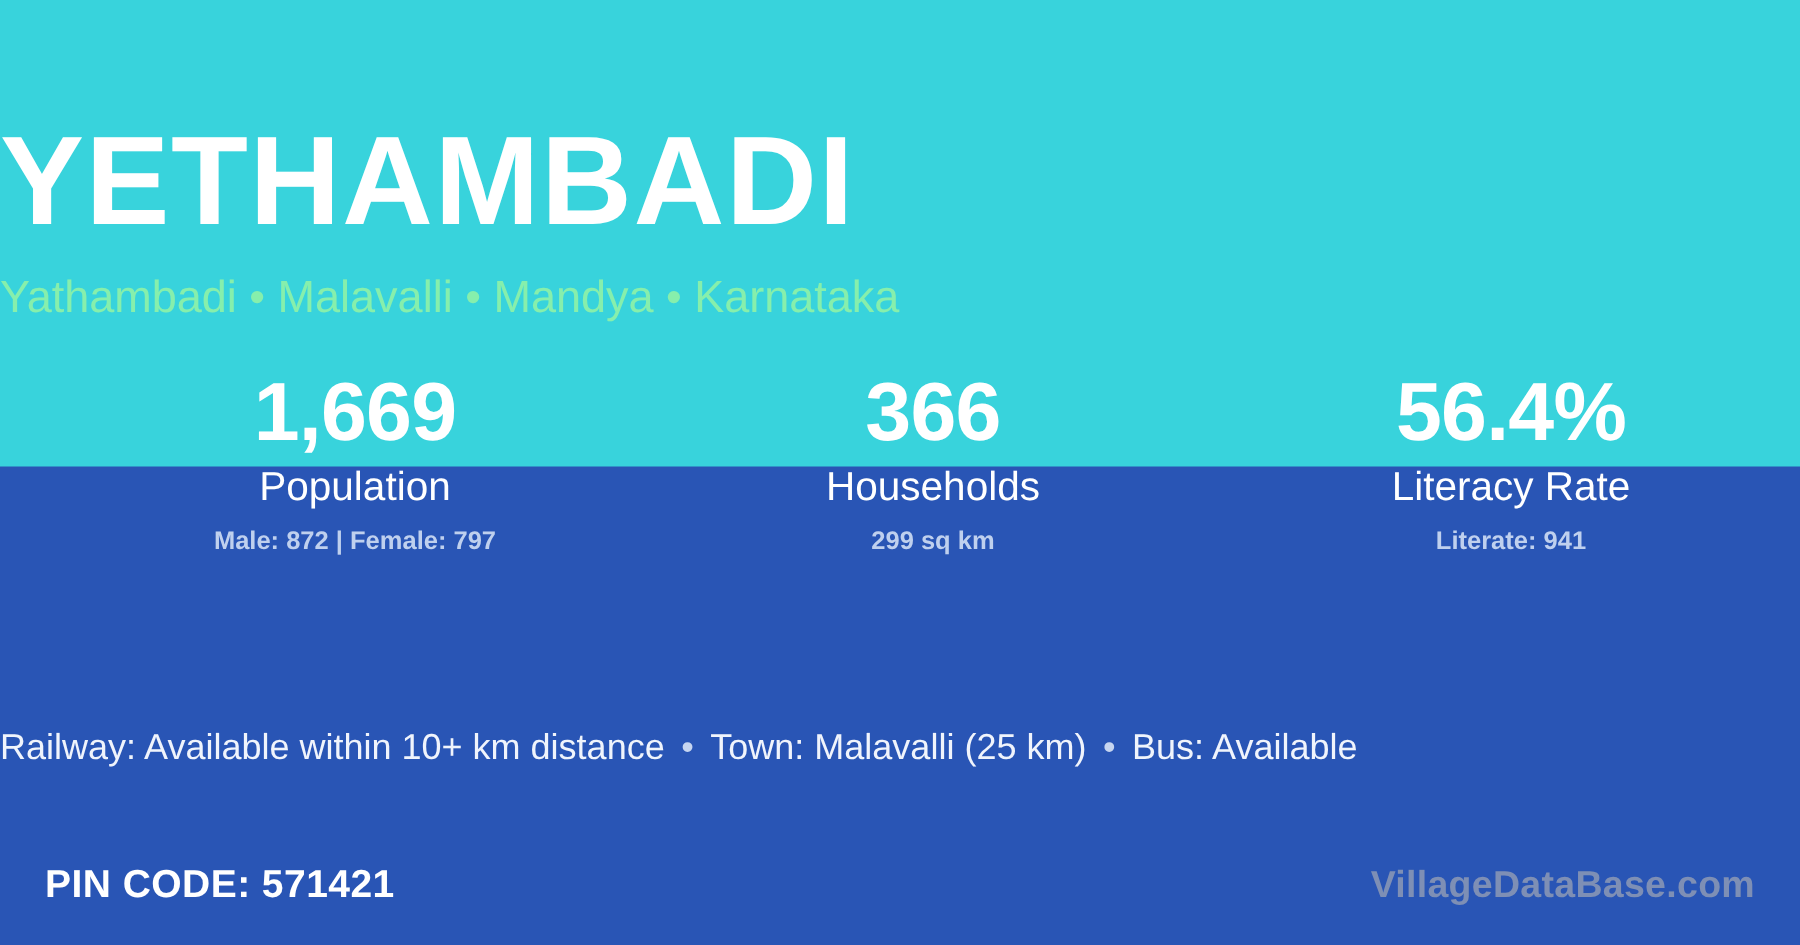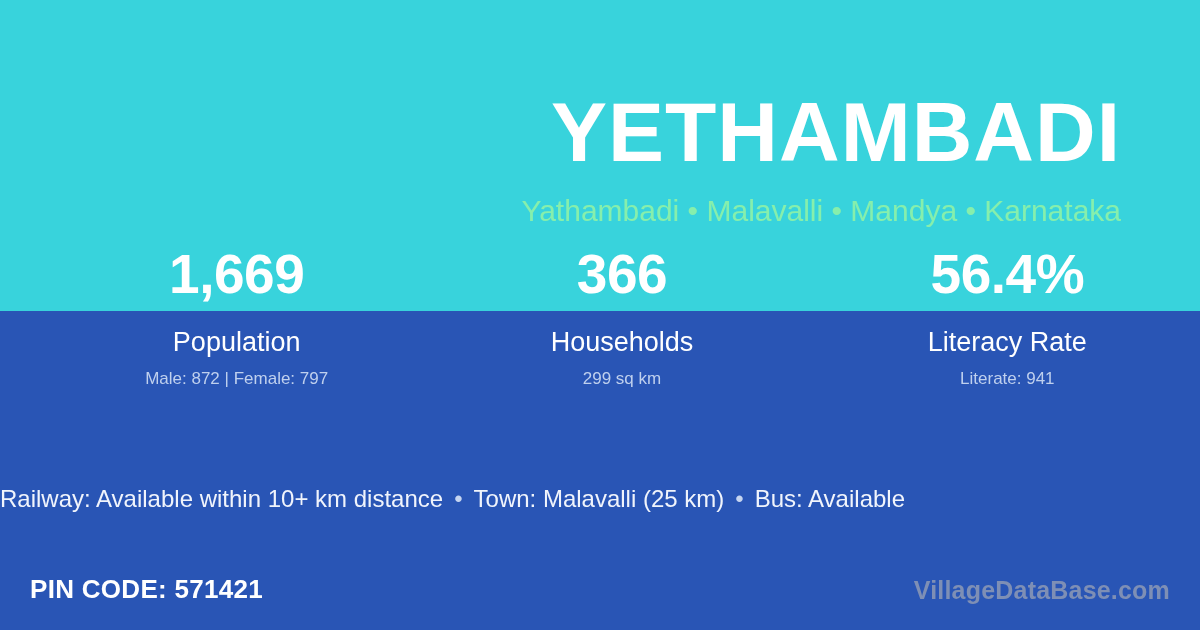--- a/index.html
+++ b/index.html
@@ -29,23 +29,23 @@
     position:absolute;
     left:0; top:0;
     width:1200px;
     height:311px;
     background:#38D3DC;
   }
 
   
   .header {
     position:absolute;
-    left:0; top:12px;
+    left:0; top:0;
     width:1121px;
-    text-align:right;
+    text-align:left;
     z-index:3;
   }
 
   .village-title {
     margin-top:78px;
     font-size:84px;
     font-weight:700;
     line-height:1.0;
     letter-spacing:1px;
     color:#FFFFFF;
@@ -77,31 +77,31 @@
   .stat-value {
     font-size:55px;
     font-weight:700;
     line-height:1.12;
     letter-spacing:-0.5px;
     color:#FFFFFF;
     height:66px;
   }
 
   .stat-label {
-    margin-top:18px;
+    margin-top:0;
     font-size:27px;
     font-weight:400;
     line-height:1.1;
     color:#FFFFFF;
   }
 
   .stat-sub {
     margin-top:12px;
     font-size:17px;
-    font-weight:400;
+    font-weight:700;
     line-height:1.1;
     color:#BFD0EE;
   }
 
   
   .info-line {
     position:absolute;
     left:0; top:484px;
     width:1200px;
     text-align:left;

